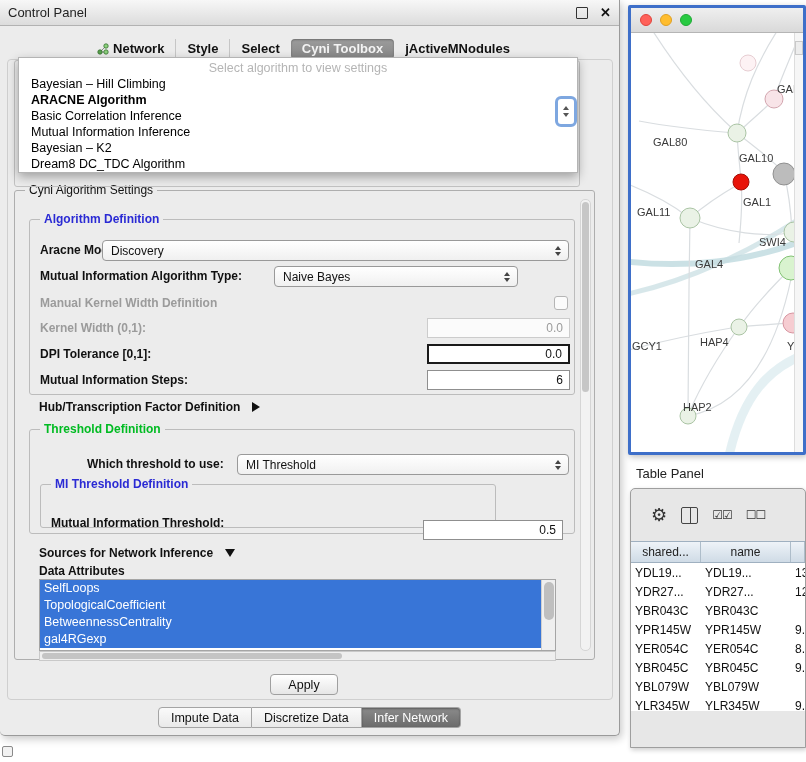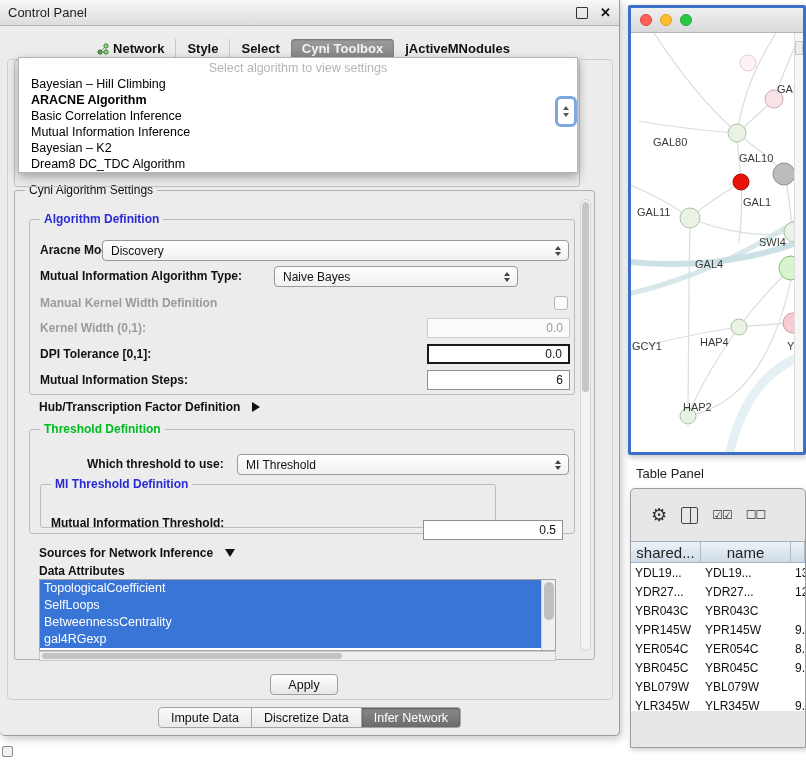--- a/index.html
+++ b/index.html
@@ -167,21 +167,21 @@
     position:absolute;left:2px;top:26px;right:0;height:260px;
     background:#e7e7e7;border:1px solid #9e9e9e;border-radius:5px 5px 0 0;
     box-sizing:border-box;overflow:hidden;box-shadow:1px 2px 5px rgba(0,0,0,.2);
   }
   .tp-toolbar{height:52px;display:flex;align-items:center;gap:14px;padding-left:20px;}
   .gear{font-size:18px;color:#333;line-height:1;}
   .columns-icon{width:15px;height:15px;border:1.5px solid #444;border-radius:2px;position:relative;box-sizing:content-box;}
   .columns-icon::before{content:"";position:absolute;left:50%;top:0;bottom:0;width:1.5px;background:#444;}
   .pair-icon{font-size:12px;color:#333;letter-spacing:-1px;line-height:1;}
   .theader{display:flex;height:20px;background:linear-gradient(#eef3f8,#cfdbe6);border-top:1px solid #9fb0c0;border-bottom:1px solid #9fb0c0;}
-  .hcell{font-size:15px;color:#222;display:flex;align-items:center;justify-content:center;border-right:1px solid #aebdca;box-sizing:border-box;overflow:hidden;white-space:nowrap;}
+  .hcell{font-size:12px;color:#222;display:flex;align-items:center;justify-content:center;border-right:1px solid #aebdca;box-sizing:border-box;overflow:hidden;white-space:nowrap;}
   .c0{width:70px;flex:none;} .c1{width:90px;flex:none;} .c2{flex:1;min-width:14px;}
   .table-body{background:#fff;height:148px;overflow:hidden;}
   .trow{display:flex;height:19px;background:#fff;}
   .tcell{font-size:12px;color:#111;display:flex;align-items:center;padding-left:4px;overflow:hidden;white-space:nowrap;box-sizing:border-box;}
   
   .tray-icon{
     position:absolute;left:2px;top:746px;width:11px;height:11px;
     border:1.5px solid #8a8a8a;border-radius:2px;background:#f2f2f2;box-sizing:border-box;
   }
 </style>
@@ -299,22 +299,22 @@
 
     <div style="position:absolute;left:24px;top:352px;">
       <span class="lbl" style="position:static;">Sources for Network Inference</span>
       <span class="tri-down"></span>
     </div>
 
     <span class="lbl" style="left:24px;top:370px;">Data Attributes</span>
 
     <div class="attr-list">
       <div>
+          <div class="attr-row">SelfLoops</div>
           <div class="attr-row">TopologicalCoefficient</div>
-          <div class="attr-row">SelfLoops</div>
           <div class="attr-row">BetweennessCentrality</div>
           <div class="attr-row">gal4RGexp</div>
         </div>
       <div class="attr-vscroll">
           <div class="thumb"></div>
         </div>
     </div>
     <div class="attr-hscroll">
         <div class="thumb"></div>
       </div>

